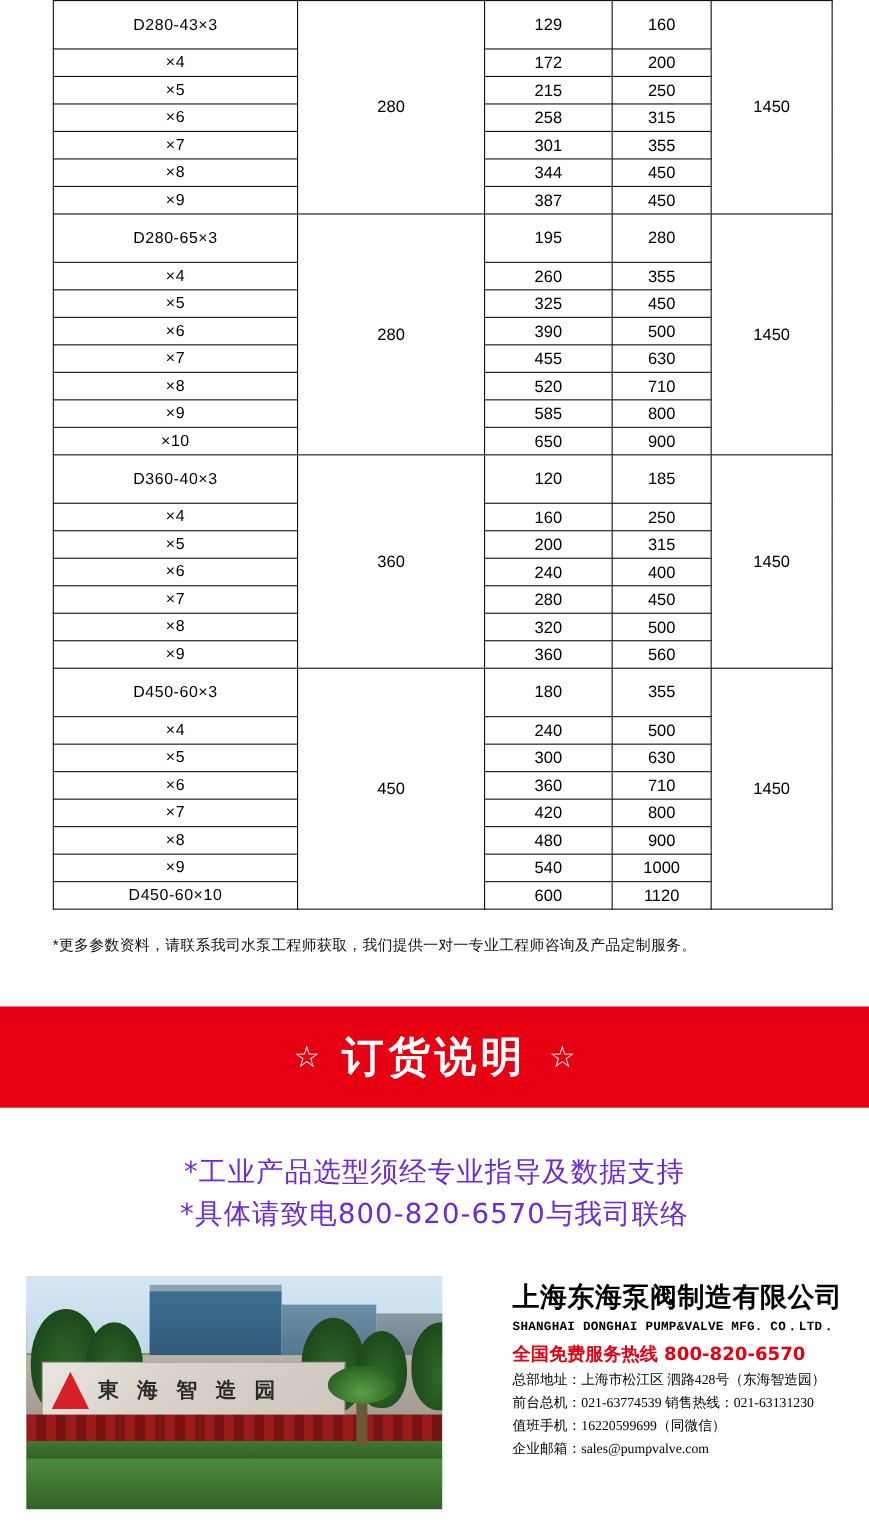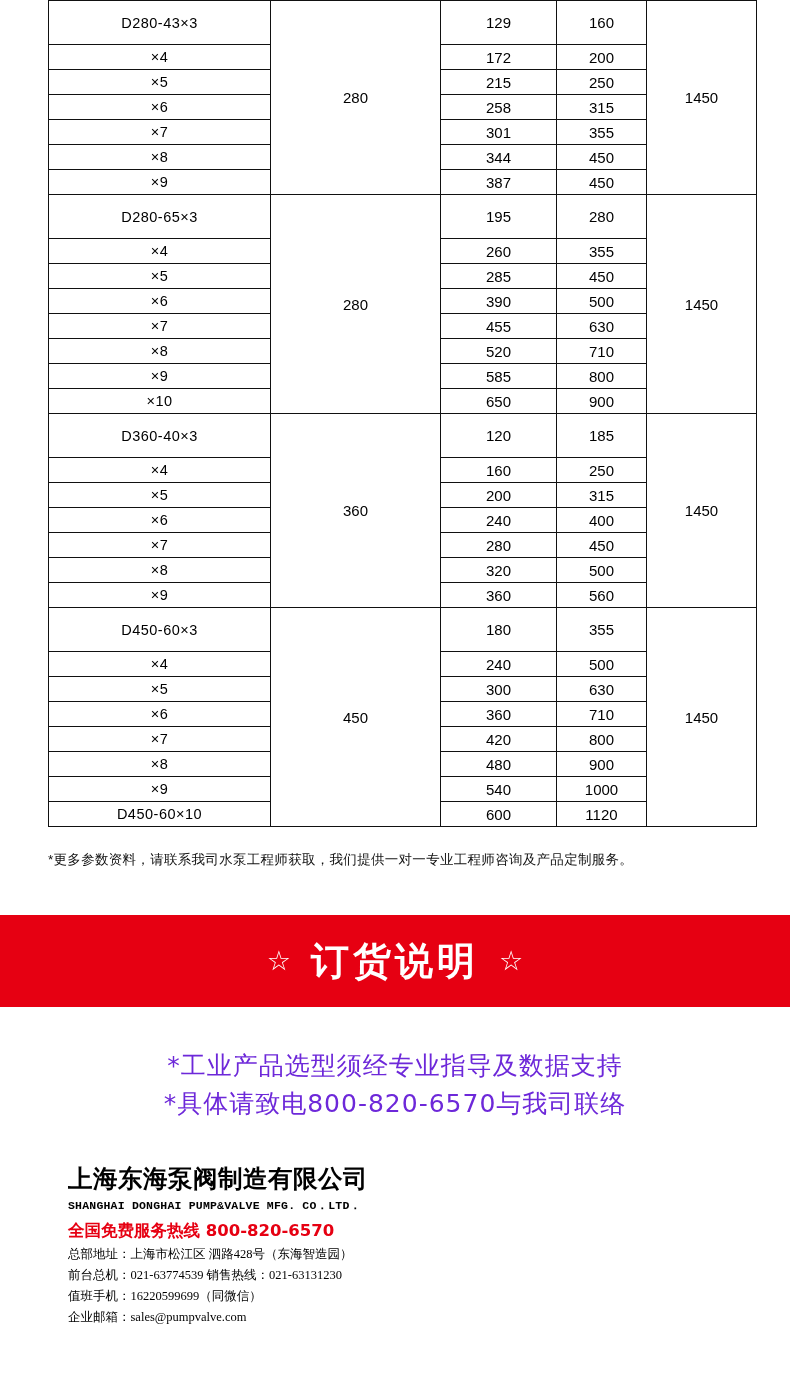--- a/index.html
+++ b/index.html
@@ -287,21 +287,21 @@
           <td class="head">280</td>
           <td class="rpm" rowspan="8">1450</td>
         </tr>
         <tr>
           <td class="model">×4</td>
           <td class="flow">260</td>
           <td class="head">355</td>
         </tr>
         <tr>
           <td class="model">×5</td>
-          <td class="flow">285</td>
+          <td class="flow">325</td>
           <td class="head">450</td>
         </tr>
         <tr>
           <td class="model">×6</td>
           <td class="flow">390</td>
           <td class="head">500</td>
         </tr>
         <tr>
           <td class="model">×7</td>
           <td class="flow">455</td>
@@ -415,20 +415,42 @@
   </div>
 </div>
 
 <div class="red-notes">
   <div class="line">*工业产品选型须经专业指导及数据支持</div>
   <div class="line">*具体请致电800-820-6570与我司联络</div>
 </div>
 
 <div class="footer">
 
+  <div class="photo">
+    <div class="sky"></div>
+    <div class="bldg1b"></div>
+    <div class="bldg1"></div>
+    <div class="bldg2"></div>
+    <div class="bldg3"></div>
+    <div class="wall"></div>
+    <div class="tree t1"></div>
+    <div class="tree t2"></div>
+    <div class="tree t3"></div>
+    <div class="tree t4"></div>
+    <div class="tree t5"></div>
+    <div class="stone">
+      <div class="logo"></div>
+      <div class="stone-text">東 海 智 造 园</div>
+    </div>
+    <div class="flowers"></div>
+    <div class="hedge"></div>
+    <div class="lawn"></div>
+    <div class="palm"></div>
+    <div class="palm-top"></div>
+  </div>
 
   <div class="company">
     <div class="cn-name">上海东海泵阀制造有限公司</div>
     <div class="en-name">SHANGHAI DONGHAI PUMP&amp;VALVE MFG. CO．LTD．</div>
     <div class="hotline">全国免费服务热线  800-820-6570</div>
     <div class="info-line">总部地址：上海市松江区  泗路428号（东海智造园）</div>
     <div id="company-lines">
         <div class="info-line">前台总机：021-63774539   销售热线：021-63131230</div>
         <div class="info-line">值班手机：16220599699（同微信）</div>
         <div class="info-line">企业邮箱：sales@pumpvalve.com</div>

